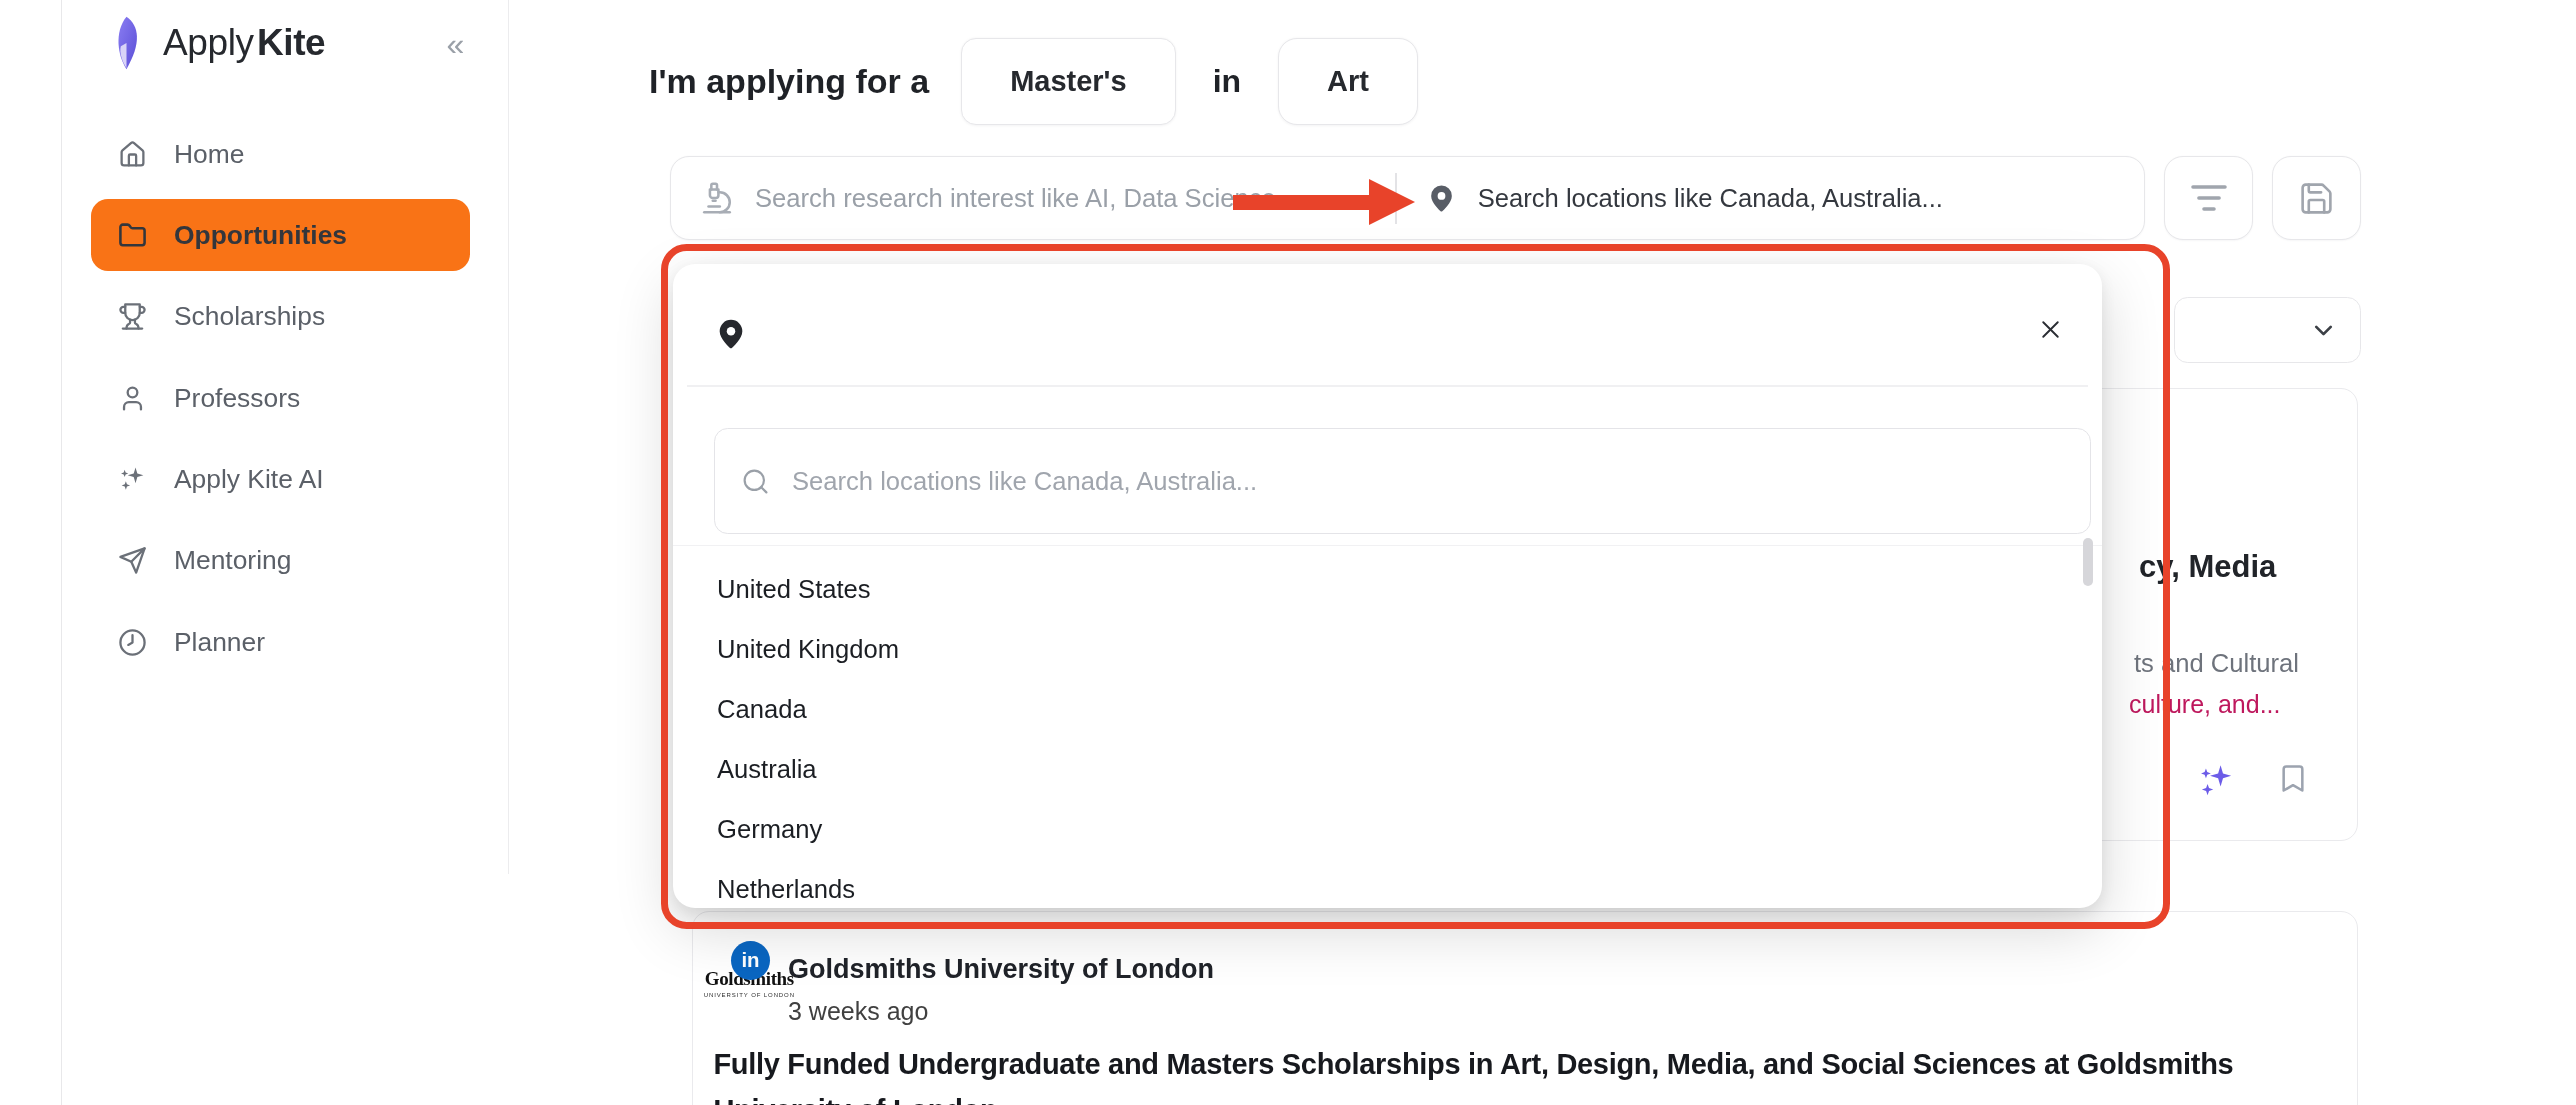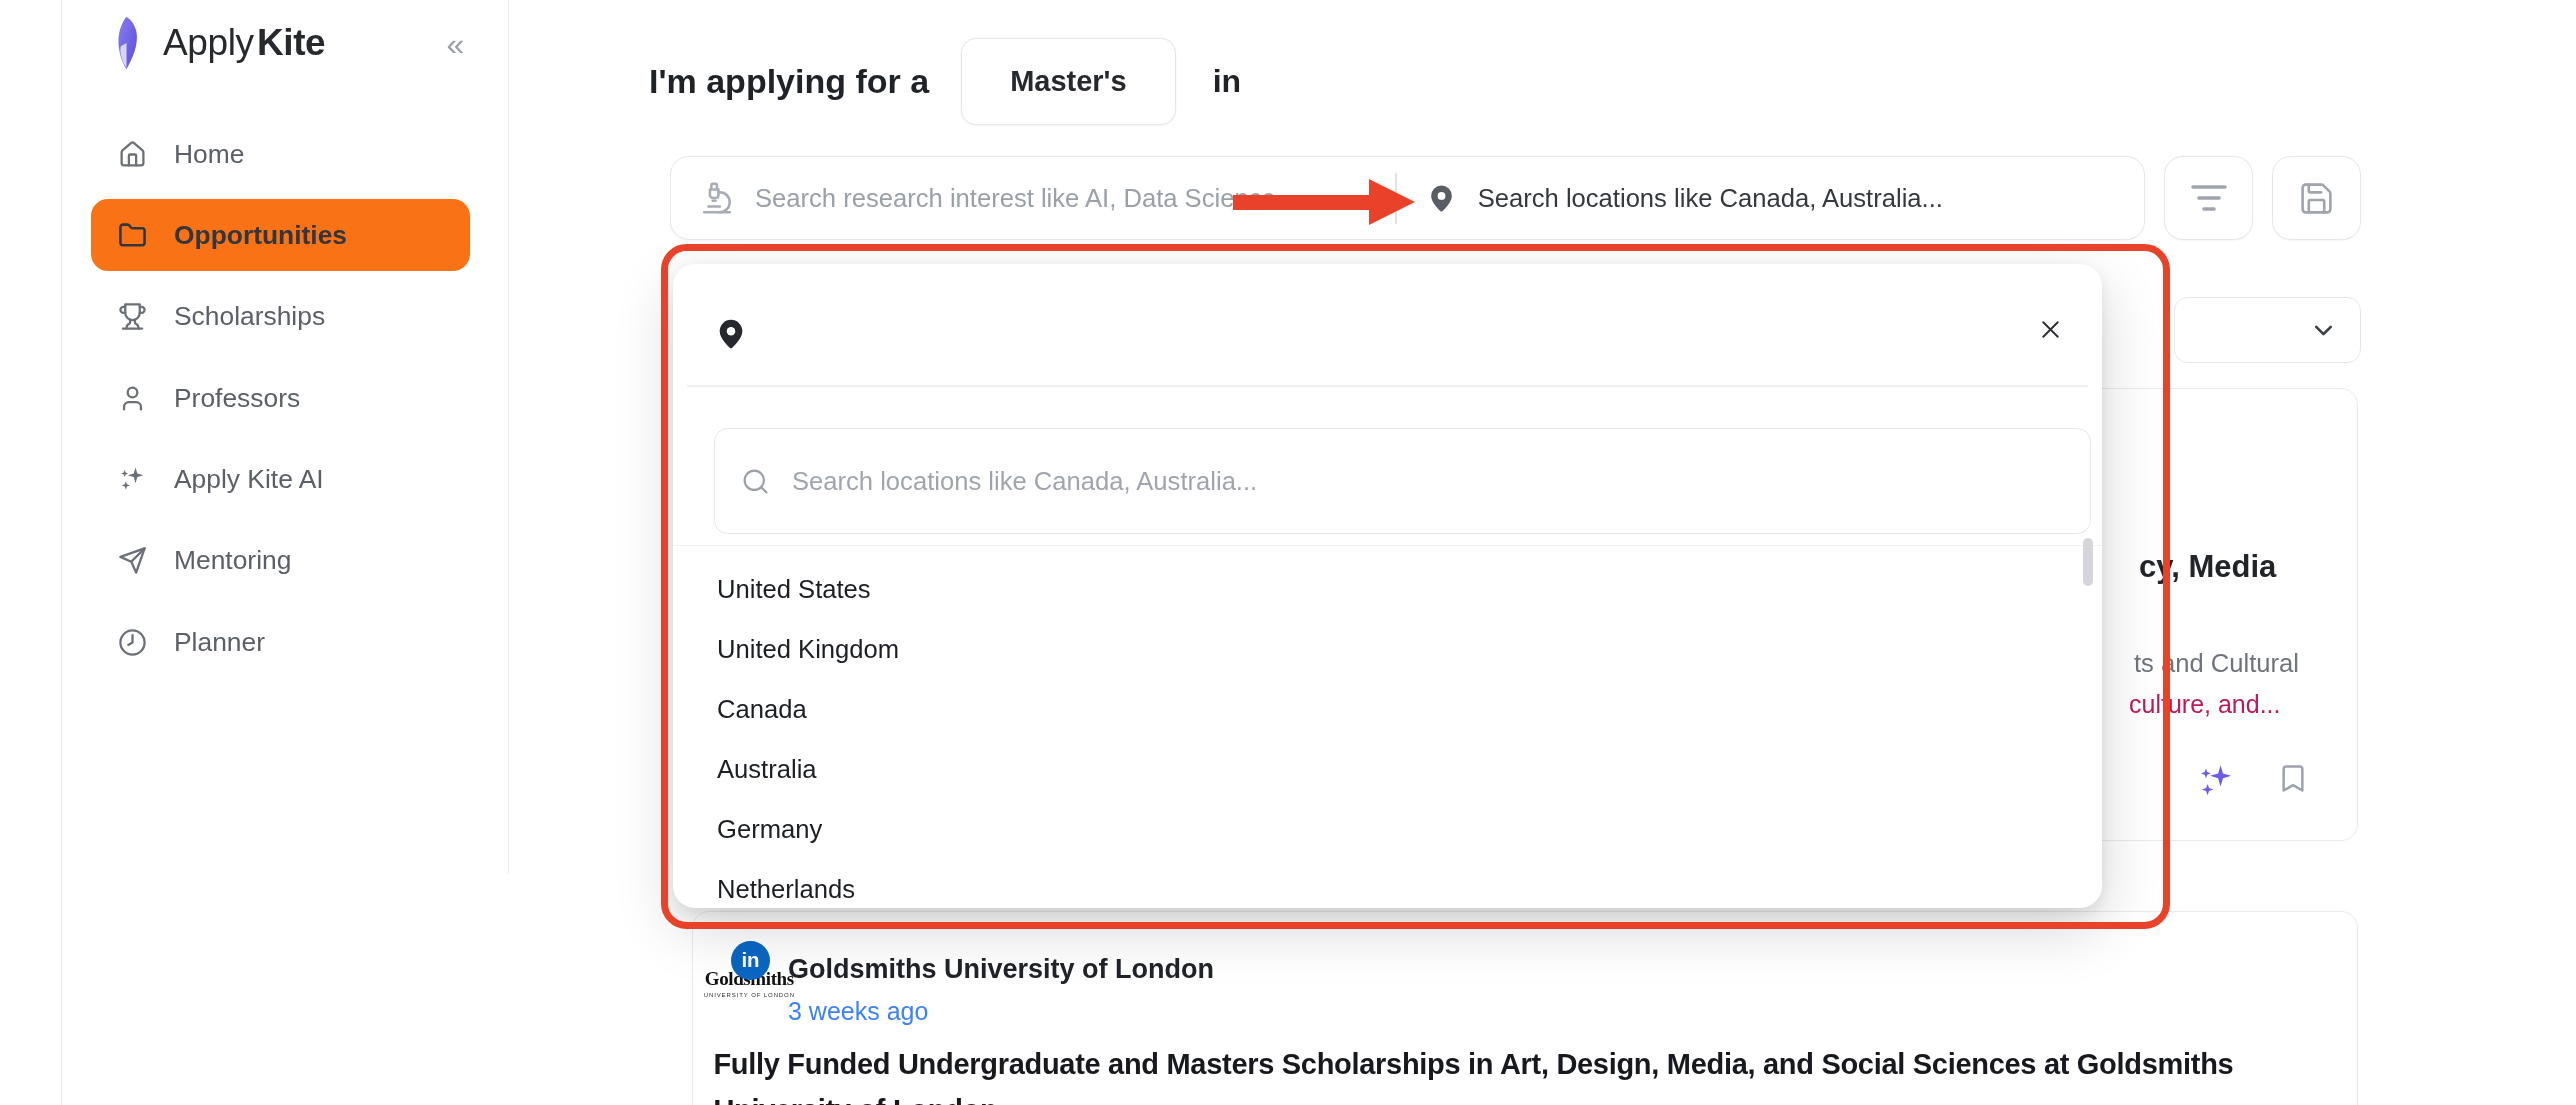--- a/index.html
+++ b/index.html
@@ -68,21 +68,21 @@
   .frag-bookmark{position:absolute;left:1584px;top:371px;width:32px;height:37px;color:#9ca3af;cursor:pointer;}
 
   
   .card2{left:692px;top:911px;width:1666px;height:358px;z-index:5;padding:0;}
   .gs-logo{position:absolute;left:6.8px;top:56px;width:99px;text-align:center;}
   .gs-logo .l1{font-family:"Liberation Serif","DejaVu Serif",serif;font-weight:700;font-size:19px;color:#121212;letter-spacing:-0.4px;}
   .gs-logo .l2{font-size:6px;letter-spacing:0.9px;color:#2d2d2d;margin-top:1.7px;}
   .li-badge{position:absolute;left:38px;top:29px;width:39px;height:39px;border-radius:50%;background:#0a66c2;color:#fff;
             display:flex;align-items:center;justify-content:center;font-size:20.4px;font-weight:700;}
   .gs-org{position:absolute;left:95px;top:34px;font-size:27px;font-weight:700;color:#202329;margin-top:8px;}
-  .gs-time{position:absolute;left:95px;top:85px;font-size:25px;color:#3b82f6;}
+  .gs-time{position:absolute;left:95px;top:85px;font-size:25px;color:#404040;}
   .gs-headline{position:absolute;left:20.4px;top:129px;width:1625px;font-size:29px;font-weight:700;color:#17191e;line-height:46px;letter-spacing:-0.3px;}
 
   
   .modal{position:absolute;left:673px;top:264px;width:1429px;height:644px;background:#fff;border-radius:22px;z-index:40;
          box-shadow:0 20.4px 60px rgba(0,0,0,.16),0 5.1px 15.3px rgba(0,0,0,.08);}
   .modal-pin{position:absolute;left:41px;top:53px;width:34px;height:34px;color:#26282d;}
   .modal-title{position:absolute;left:90px;top:53px;font-size:29px;font-weight:700;color:#1b1e23;}
   .modal-close{position:absolute;right:37px;top:51px;width:29px;height:29px;color:#2a2d33;cursor:pointer;}
   .modal-div{position:absolute;left:13.6px;right:13.6px;top:121px;height:1.7px;background:#f0f0f2;}
   .modal-search{position:absolute;left:41px;top:164px;width:1377px;height:106px;border:1.7px solid #e4e4e8;border-radius:13.6px;display:flex;align-items:center;}
@@ -178,20 +178,21 @@
           </svg>
         <span class="nlabel">Planner</span>
       </div>
     </div>
   </div>
 
   <div class="headline-row">
     <span class="headline-text">I'm applying for a</span>
     <div class="chip master">Master's</div>
     <span class="headline-text conn">in</span>
+    <div class="chip">Art</div>
   </div>
 
   <div class="search-bar">
     <div class="sb-left">
       <svg class="mic" viewBox="0 0 24 24" fill="none" stroke="currentColor" stroke-width="1.8" stroke-linecap="round" stroke-linejoin="round">
           <path d="M6 18h8"></path>
           <path d="M3 22h18"></path>
           <path d="M14 22a7 7 0 1 0 0-14h-1"></path>
           <path d="M9 14h2"></path>
           <path d="M9 12a2 2 0 0 1-2-2V6h6v4a2 2 0 0 1-2 2Z"></path>

